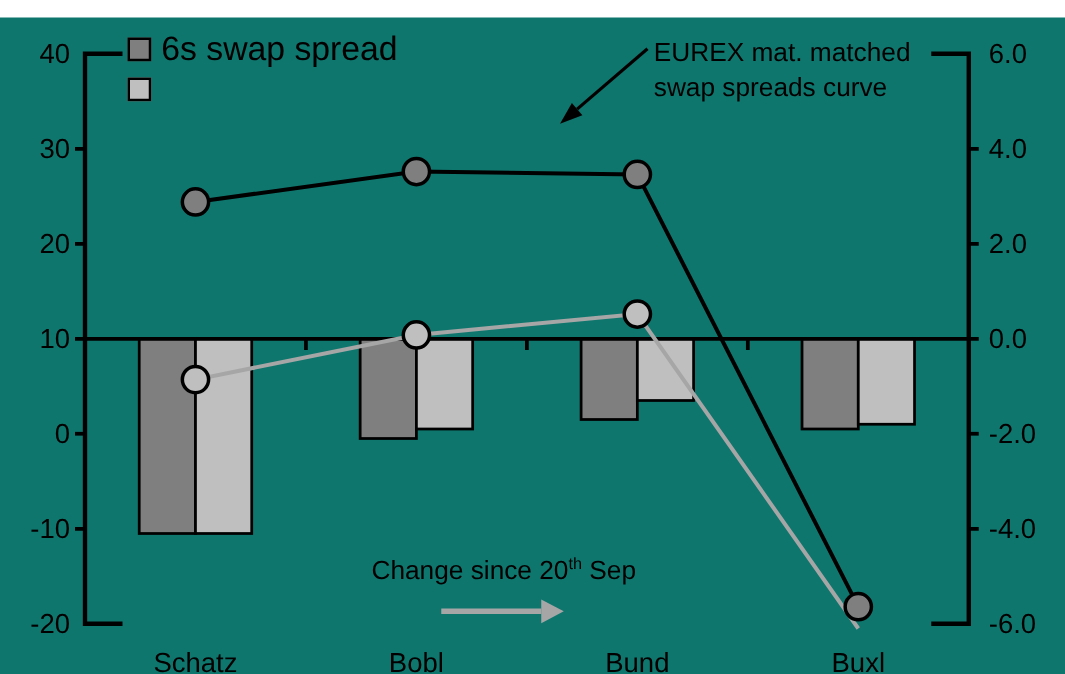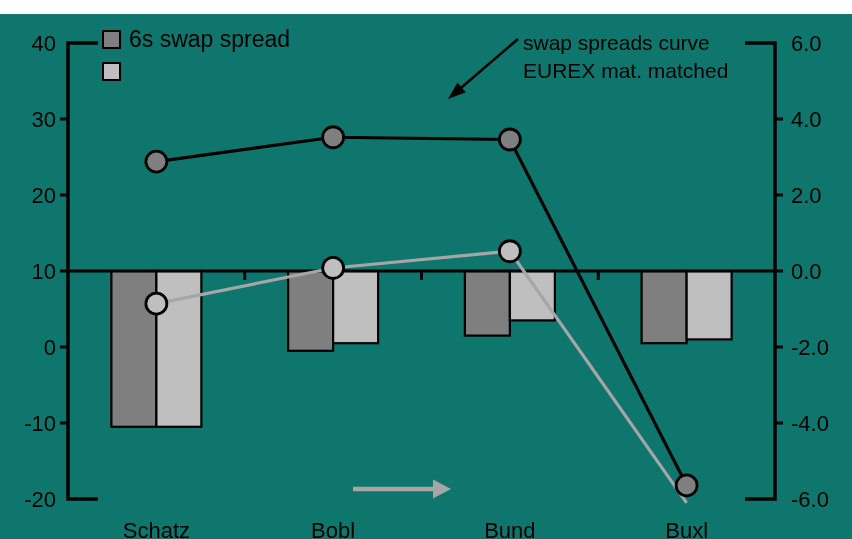--- a/index.html
+++ b/index.html
@@ -4,21 +4,21 @@
 <style>
   html,body{margin:0;padding:0;background:#ffffff;}
   #stage{position:relative;width:852px;height:539px;background:#0f766e;overflow:hidden;
          font-family:Liberation Sans, sans-serif;margin-top:14px;}
   #plot-svg{position:absolute;left:0;top:0;}
   .overlay{position:absolute;}
   
   #legend{left:102px;top:14px;display:flex;flex-direction:column;gap:12px;}
   .legend-row{display:flex;align-items:center;gap:8px;}
   .legend-swatch{width:15px;height:15px;border:2px solid #000;flex:0 0 auto;}
-  .legend-label{font-size:23px;color:#000;line-height:22px;white-space:nowrap;}
+  .legend-label{font-size:27px;color:#000;line-height:22px;white-space:nowrap;}
   
   #curve-annotation{left:523px;top:15px;font-size:21px;line-height:28px;color:#000;white-space:nowrap;}
   
   #change-annotation{left:260px;top:431px;width:286px;text-align:center;font-size:21px;color:#000;white-space:nowrap;}
   #change-annotation sup{font-size:13px;vertical-align:super;line-height:0;}
 </style>
 </head>
 <body>
 
 <div id="stage">
@@ -83,18 +83,19 @@
     <div class="legend-row">
       <span class="legend-swatch" style="background: rgb(127, 127, 127);"></span>
       <span class="legend-label">6s swap spread</span>
     </div>
     <div class="legend-row">
       <span class="legend-swatch" style="background: rgb(191, 191, 191);"></span>
     </div>
   </div>
 
   <div id="curve-annotation" class="overlay">
+    <div>EUREX mat. matched</div>
     <div>swap spreads curve</div>
-    <div>EUREX mat. matched</div>
   </div>
 
+  <div id="change-annotation" class="overlay"><span>Change since 20</span><sup>th</sup><span> Sep</span></div>
 
 </div>
 
 </body></html>

